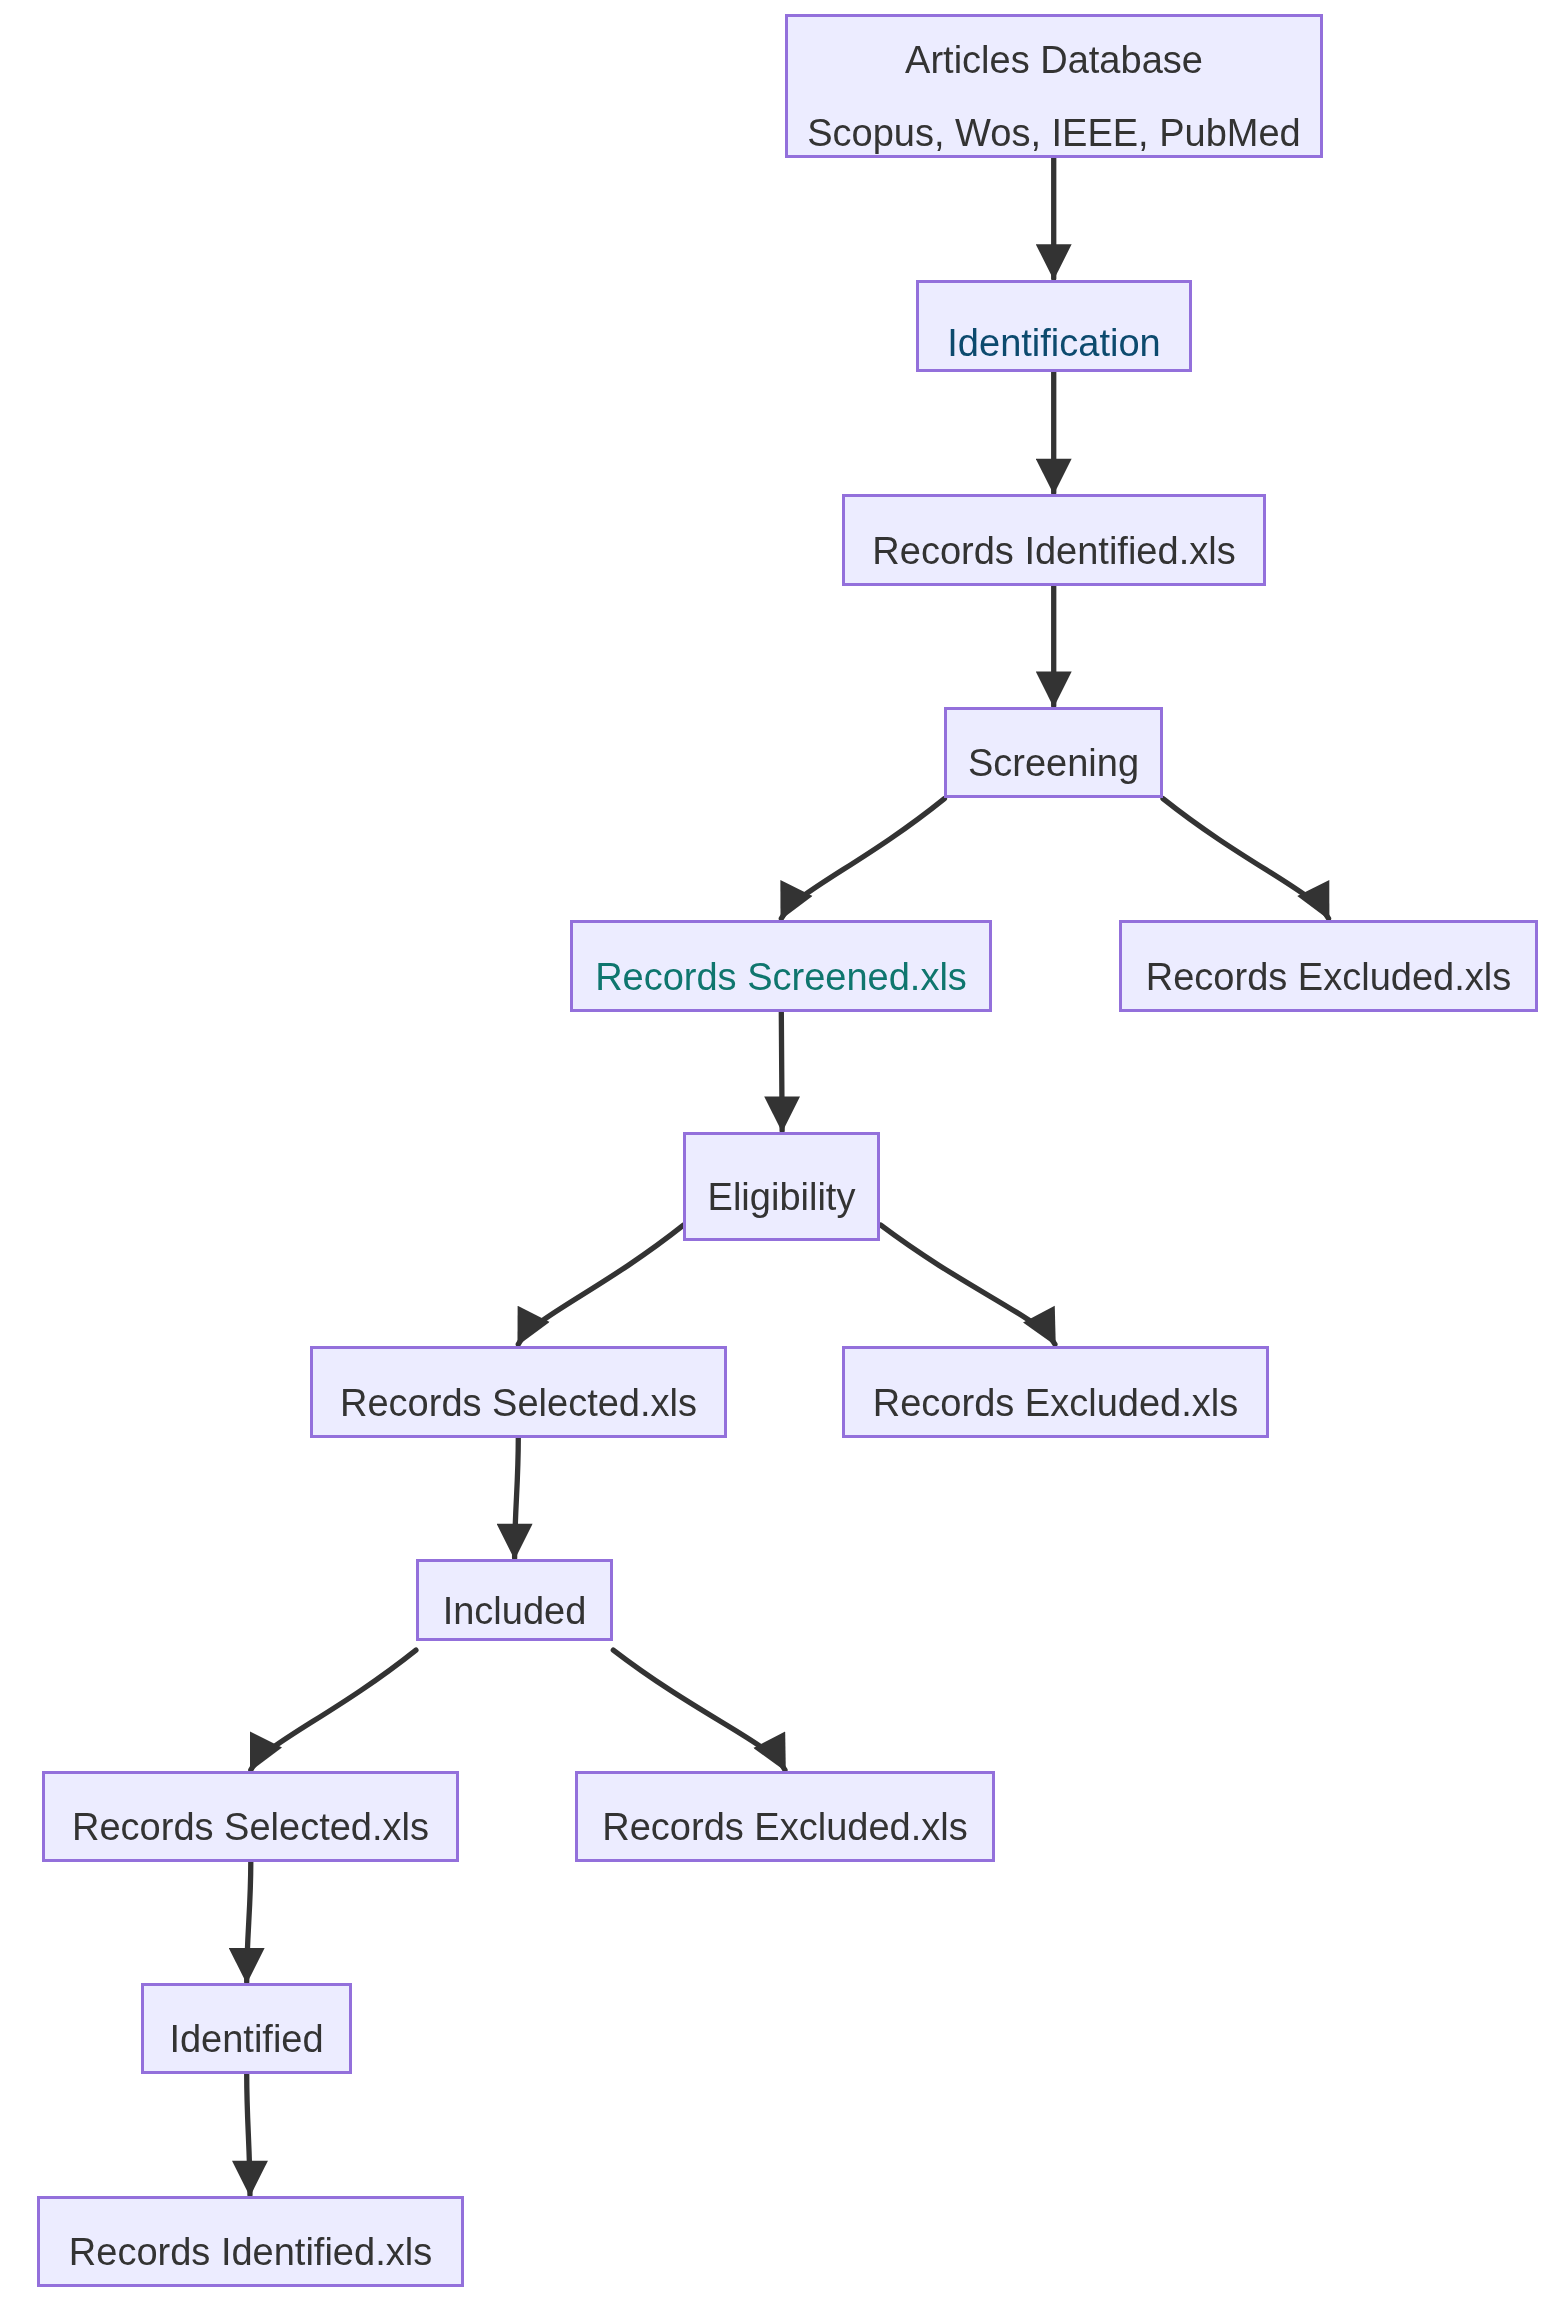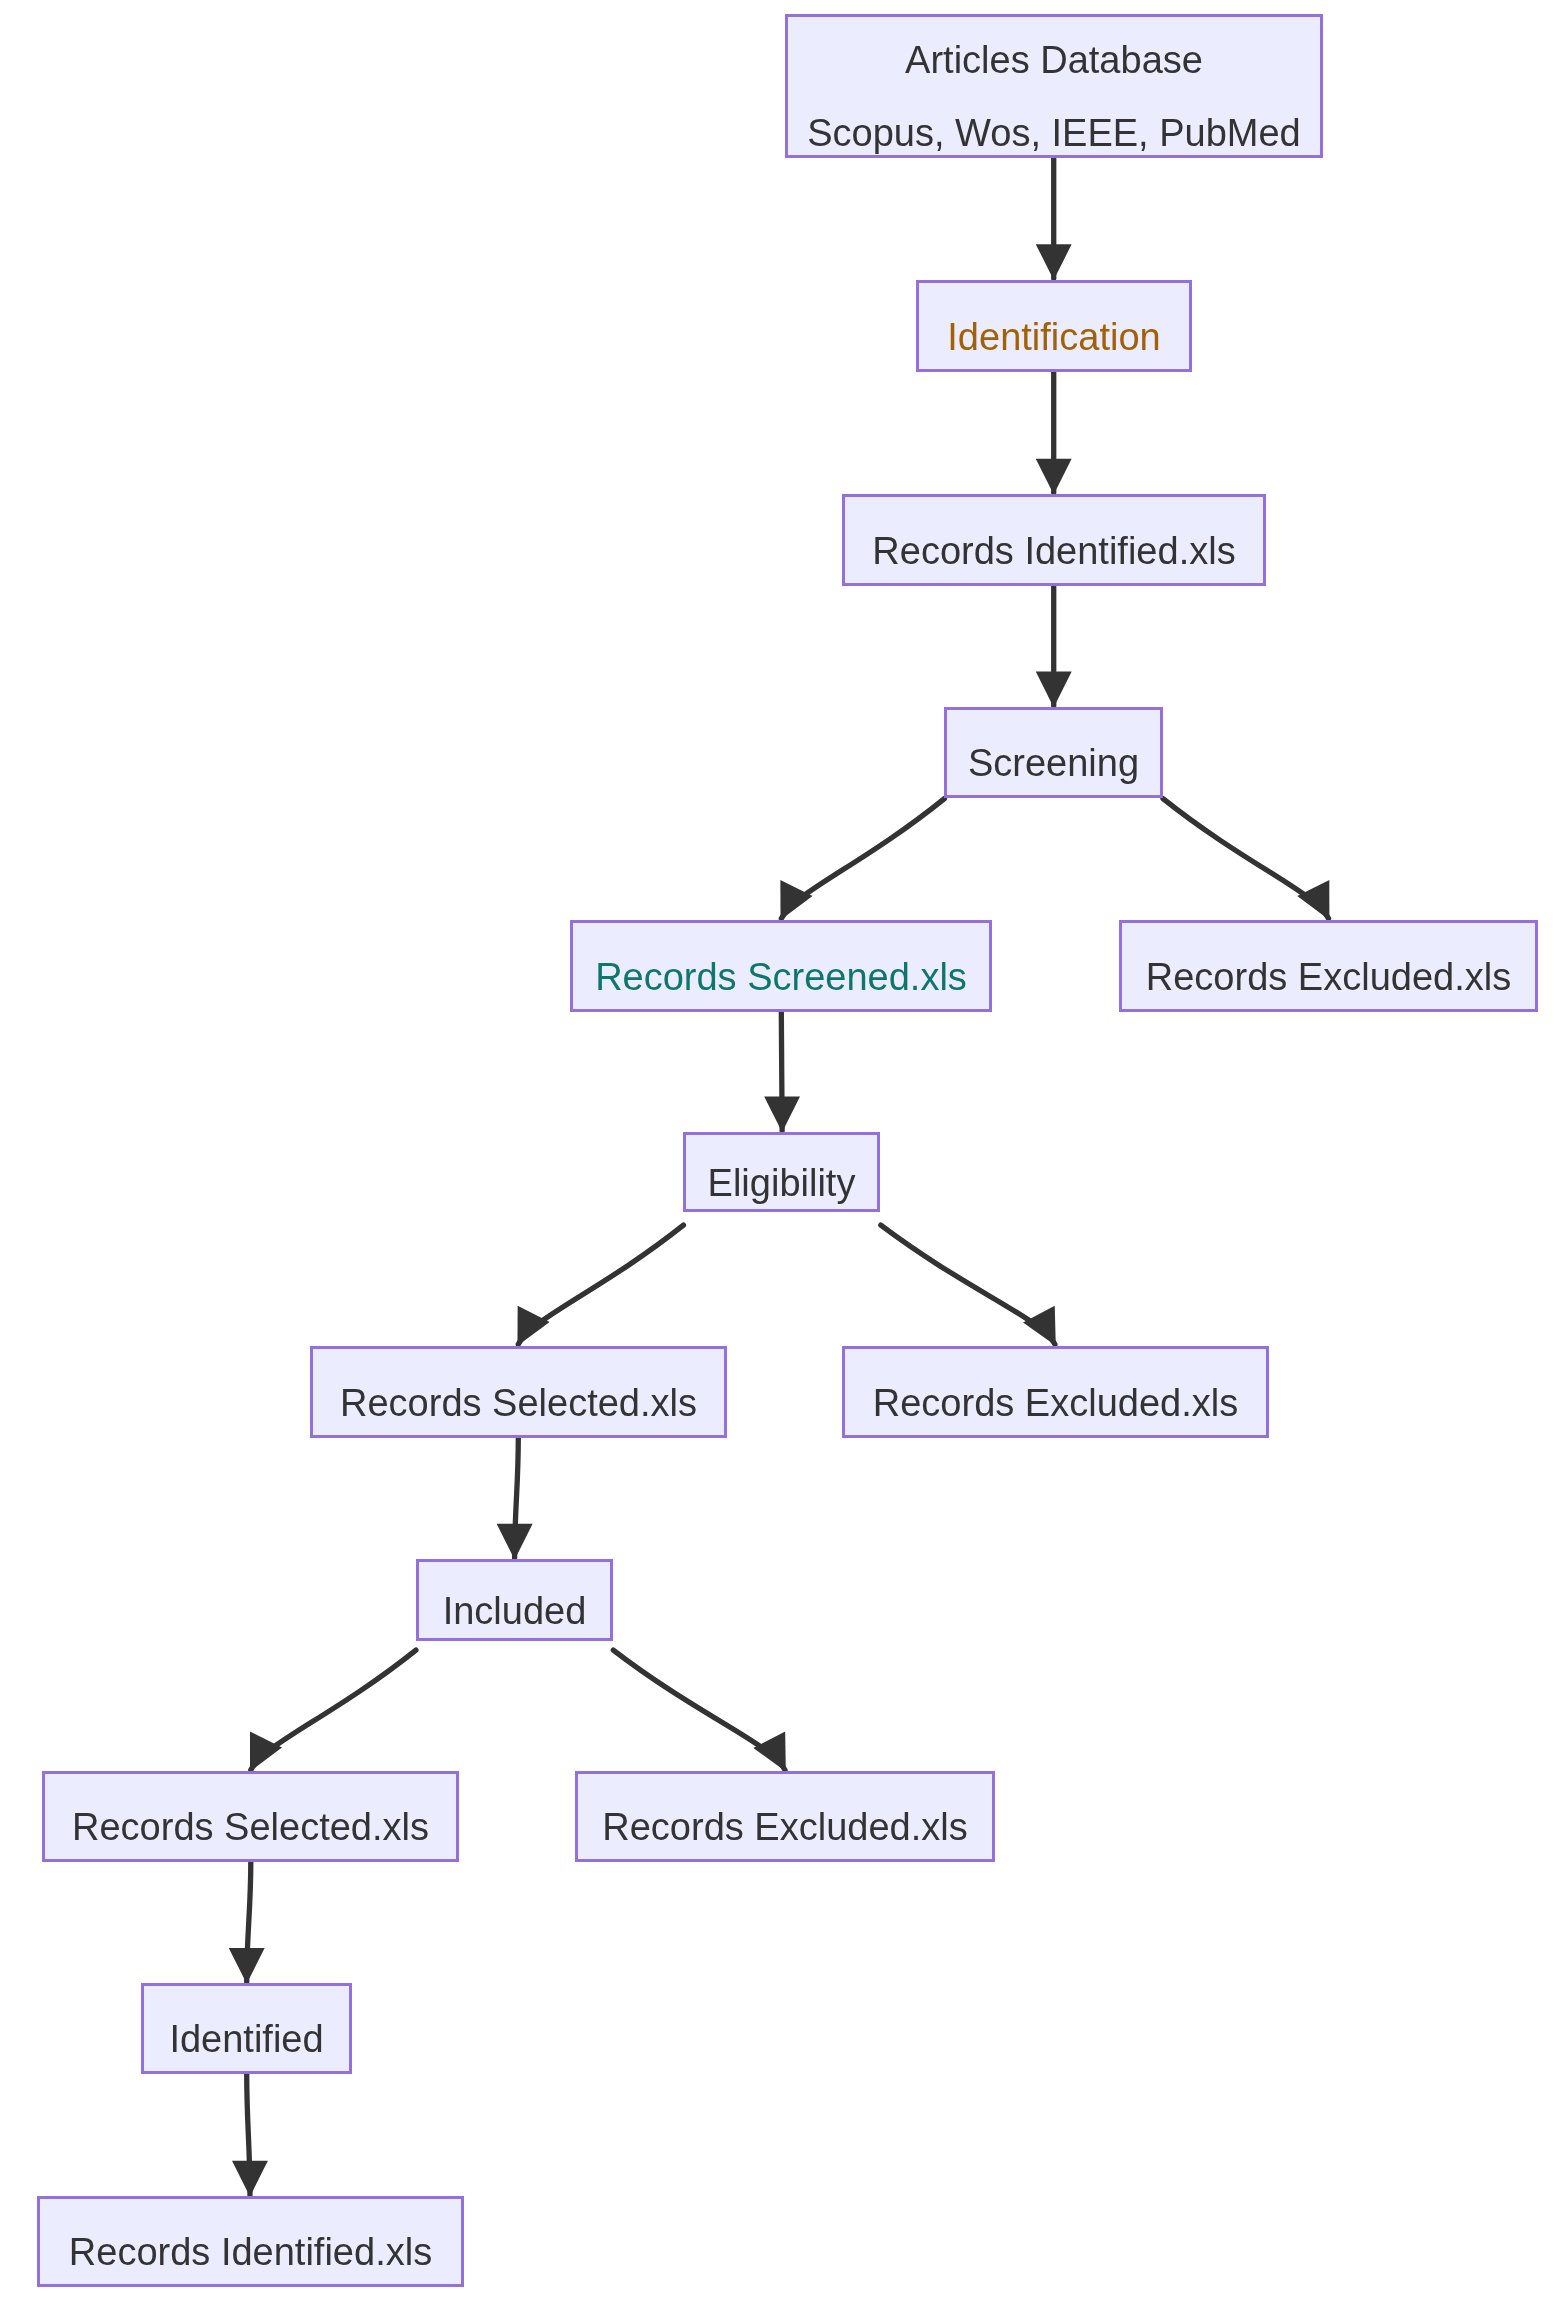--- a/index.html
+++ b/index.html
@@ -52,36 +52,36 @@
         <path d="M752,2023 C857.3,2103.8 945.7,2137.7 962.5,2170" fill="none" stroke="#333333" stroke-width="6.5" stroke-linecap="round" marker-end="url(#arrowhead)"></path>
         <path d="M307.5,2283 C307.5,2341.8 302.5,2371.2 302.5,2430" fill="none" stroke="#333333" stroke-width="6.5" stroke-linecap="round" marker-end="url(#arrowhead)"></path>
         <path d="M302.5,2543 C302.5,2602.2 306.5,2631.8 306.5,2691" fill="none" stroke="#333333" stroke-width="6.5" stroke-linecap="round" marker-end="url(#arrowhead)"></path>
       </g>
   </svg>
   <div id="node-layer">
       <div class="node" style="left: 785px; top: 14px; width: 538px; height: 144px; background: rgb(236, 236, 255); border-color: rgb(147, 112, 219); color: rgb(51, 51, 51);">
         <div class="line">Articles Database</div>
         <div class="line">Scopus, Wos, IEEE, PubMed</div>
       </div>
-      <div class="node" style="left: 916px; top: 280px; width: 276px; height: 92px; background: rgb(236, 236, 255); border-color: rgb(147, 112, 219); color: #a16207;">
+      <div class="node" style="left: 916px; top: 280px; width: 276px; height: 92px; background: rgb(236, 236, 255); border-color: rgb(147, 112, 219); color: #0c4a6e; justify-content: flex-end;">
         <div class="line">Identification</div>
       </div>
       <div class="node" style="left: 842px; top: 494px; width: 424px; height: 92px; background: rgb(236, 236, 255); border-color: rgb(147, 112, 219); color: rgb(51, 51, 51);">
         <div class="line">Records Identified.xls</div>
       </div>
       <div class="node" style="left: 944px; top: 707px; width: 219px; height: 91px; background: rgb(236, 236, 255); border-color: rgb(147, 112, 219); color: rgb(51, 51, 51); text-align: right;">
         <div class="line">Screening</div>
       </div>
       <div class="node" style="left: 570px; top: 920px; width: 422px; height: 92px; background: rgb(236, 236, 255); border-color: rgb(147, 112, 219); color: #0f766e;">
         <div class="line">Records Screened.xls</div>
       </div>
       <div class="node" style="left: 1119px; top: 920px; width: 419px; height: 92px; background: rgb(236, 236, 255); border-color: rgb(147, 112, 219); color: rgb(51, 51, 51);">
         <div class="line">Records Excluded.xls</div>
       </div>
-      <div class="node" style="left: 683px; top: 1132px; width: 197px; height: 80px; background: rgb(236, 236, 255); border-color: rgb(147, 112, 219); color: rgb(51, 51, 51);">
+      <div class="node" style="left: 683px; top: 1132px; width: 197px; height: 109px; background: rgb(236, 236, 255); border-color: rgb(147, 112, 219); color: rgb(51, 51, 51);">
         <div class="line">Eligibility</div>
       </div>
       <div class="node" style="left: 310px; top: 1346px; width: 417px; height: 92px; background: rgb(236, 236, 255); border-color: rgb(147, 112, 219); color: rgb(51, 51, 51);">
         <div class="line">Records Selected.xls</div>
       </div>
       <div class="node" style="left: 842px; top: 1346px; width: 427px; height: 92px; background: rgb(236, 236, 255); border-color: rgb(147, 112, 219); color: rgb(51, 51, 51);">
         <div class="line">Records Excluded.xls</div>
       </div>
       <div class="node" style="left: 416px; top: 1559px; width: 197px; height: 82px; background: rgb(236, 236, 255); border-color: rgb(147, 112, 219); color: rgb(51, 51, 51);">
         <div class="line">Included</div>

